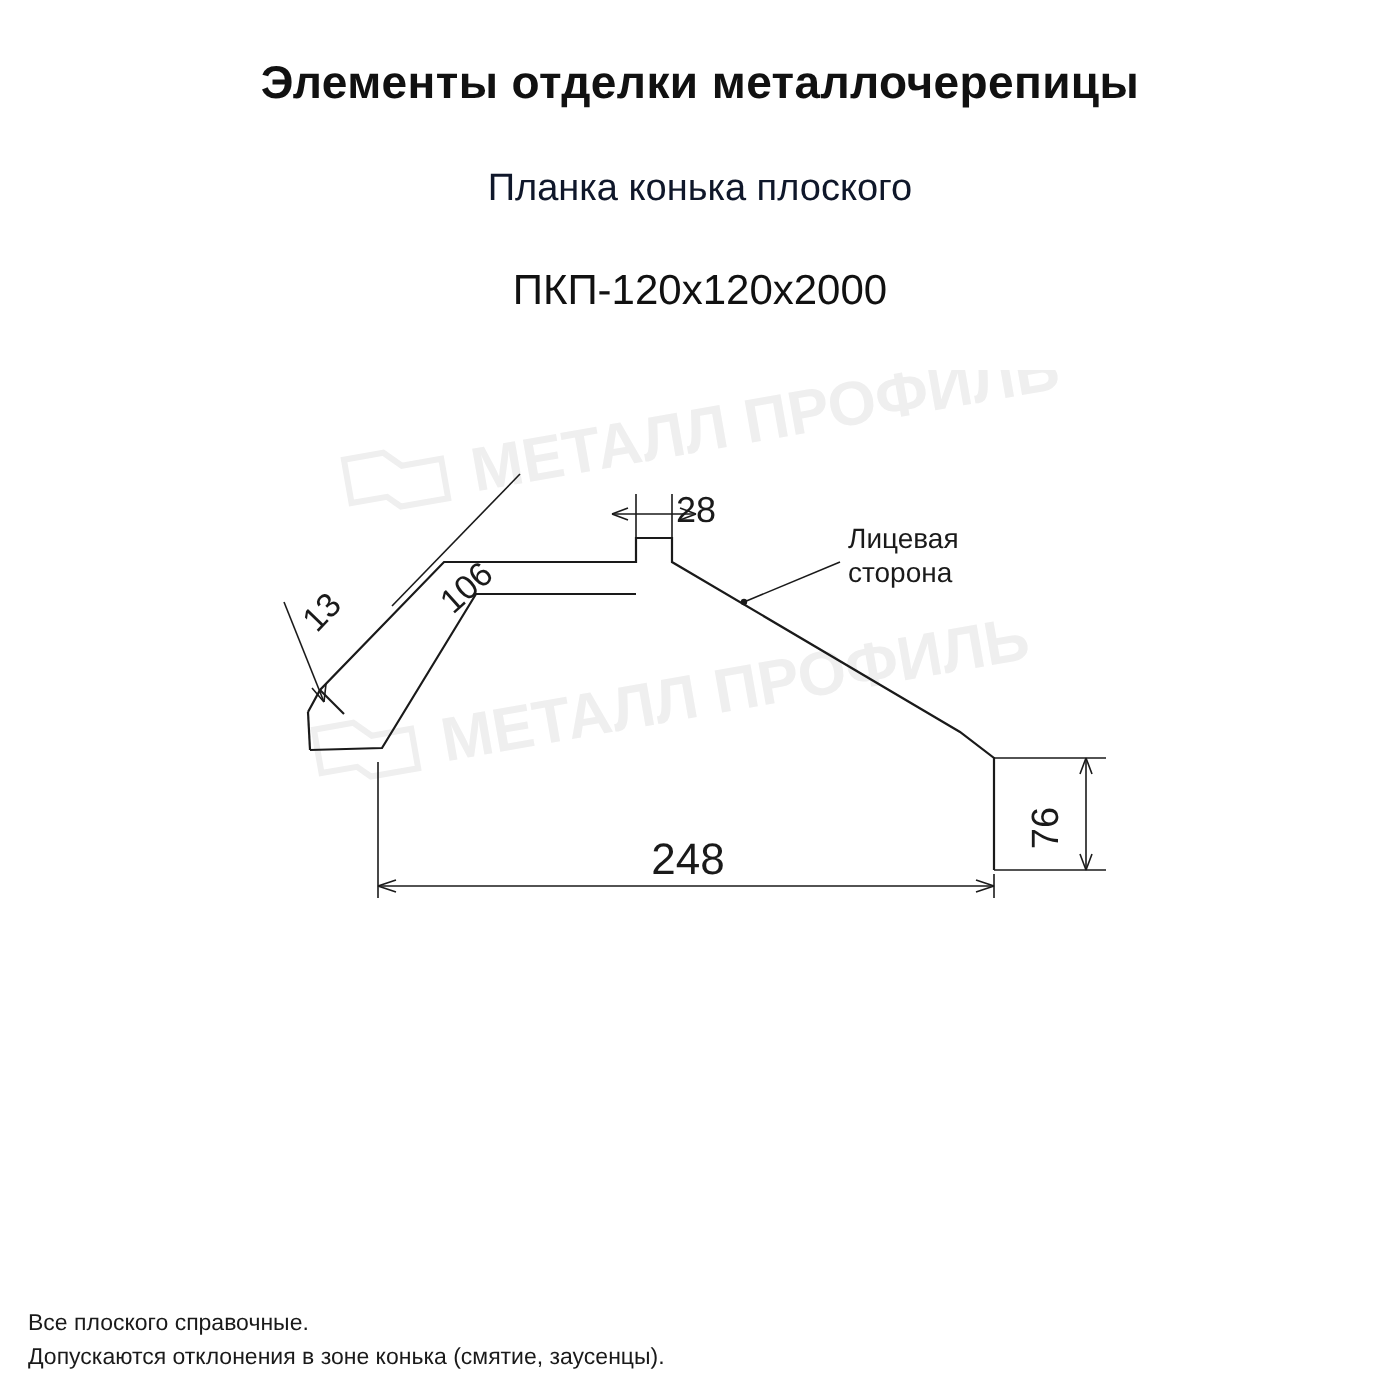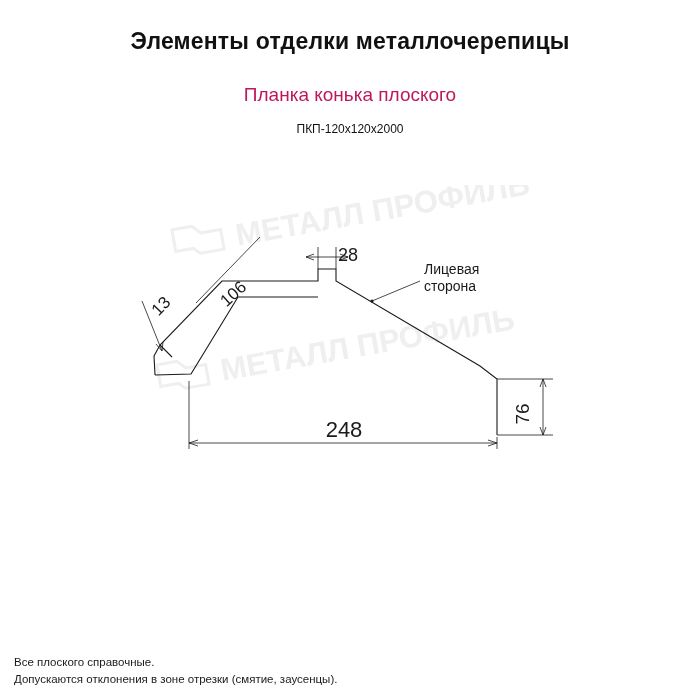--- a/index.html
+++ b/index.html
@@ -31,25 +31,25 @@
   .title-main {
     font-size: 23px;
     font-weight: bold;
     letter-spacing: 0.2px;
     margin-top: 28px;
     color: #111111;
   }
   .title-sub {
     font-size: 19px;
     margin-top: 29px;
-    color: #be185d;
+    color: #0f172a;
   }
   .title-code {
-    font-size: 12px;
-    margin-top: 16px;
+    font-size: 21px;
+    margin-top: 28px;
     color: #111111;
   }
   .drawing {
     position: absolute;
     top: 185px;
     left: 0;
     width: 700px;
     height: 330px;
   }
   .watermarks {
@@ -178,16 +178,16 @@
           <path d="M497 258 l-9 -3 m9 3 l-9 3"></path>
         </g>
         <text x="344" y="252" font-size="22" text-anchor="middle" stroke="none">248</text>
 
       </g>
     </svg>
   </div>
 
   <div class="footer">
     <div>Все плоского справочные.</div>
-    <div>Допускаются отклонения в зоне отрезки (смятие, заусенцы).</div>
+    <div>Допускаются отклонения в зоне конька (смятие, заусенцы).</div>
   </div>
 
 </div>
 
 </body></html>

